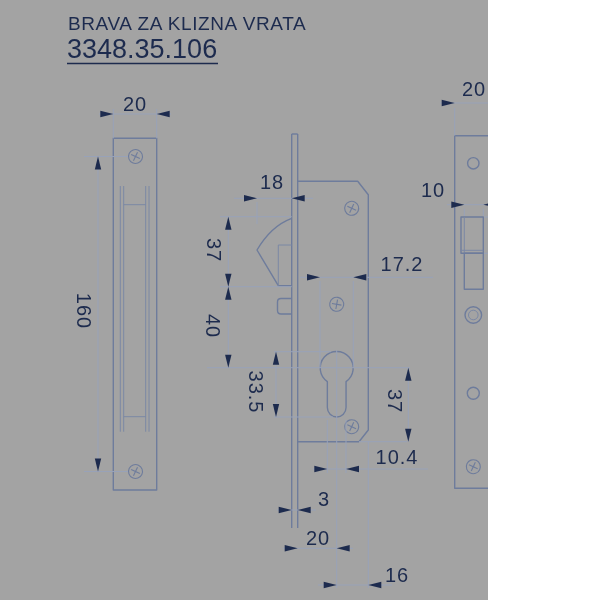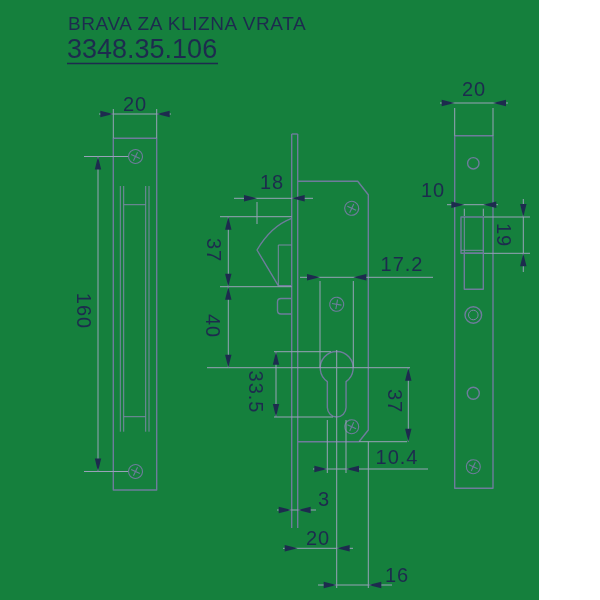--- a/index.html
+++ b/index.html
@@ -1,16 +1,16 @@
 <!DOCTYPE html>
 <html><head>
 <meta charset="utf-8">
 <style>
   html,body{margin:0;padding:0;background:#ffffff;}
-  .stage{position:relative;width:539px;height:600px;background:#15803d;overflow:hidden;}
+  .stage{position:relative;width:488px;height:600px;background:#a3a3a3;overflow:hidden;}
   svg{display:block;}
   .outline{stroke:#6e7c9c;stroke-width:1.4;fill:none;stroke-linejoin:round;}
   .fine{stroke:#7b88a4;stroke-width:1;fill:none;}
   .dim{stroke:#98a2b8;stroke-width:1;fill:none;}
   .arrow{fill:#1d2b4e;stroke:none;}
   .dimtext{font-family:"Liberation Sans",sans-serif;font-size:20px;letter-spacing:1px;fill:#1d2b4e;}
   .title-line{font-family:"Liberation Sans",sans-serif;font-size:19px;letter-spacing:0.6px;fill:#1d2b4e;}
   .part-number{font-family:"Liberation Sans",sans-serif;font-size:27px;letter-spacing:0px;fill:#1d2b4e;}
   .underline{stroke:#1d2b4e;stroke-width:1.6;}
   .screw{stroke:#6e7c9c;stroke-width:1.1;fill:none;}

